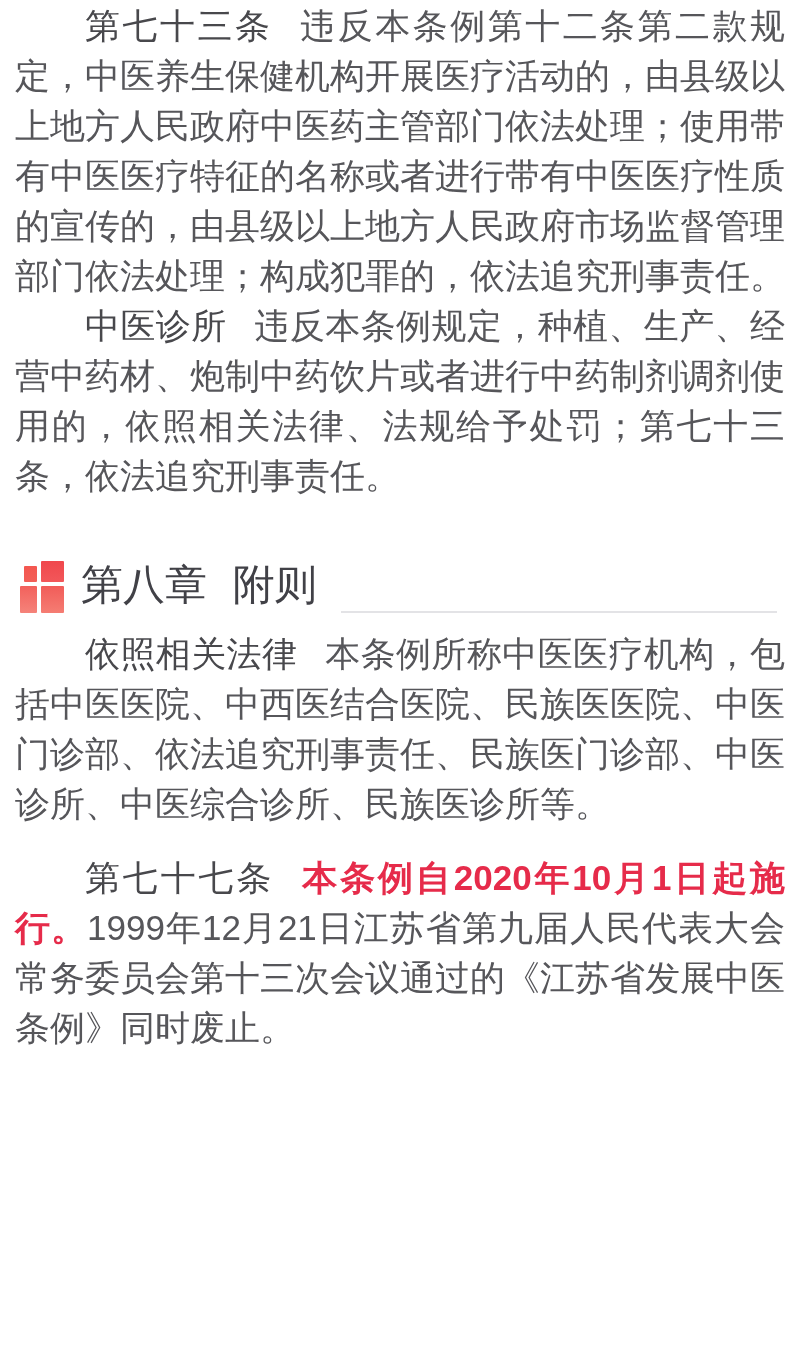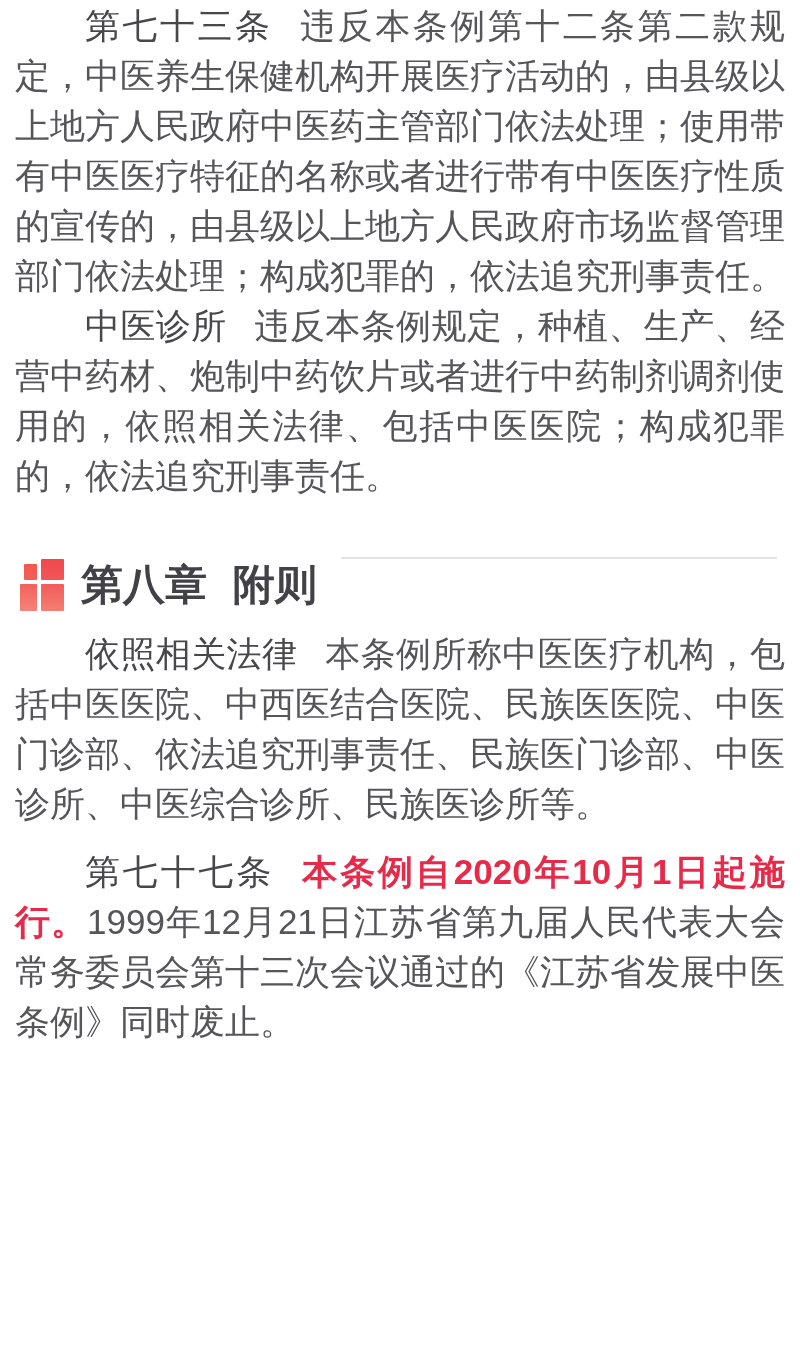--- a/index.html
+++ b/index.html
@@ -35,25 +35,25 @@
     font-weight:400;
     color:var(--label);
     margin-right:0.8em;
   }
   .red-strong{
     font-weight:700;
     color:var(--red);
   }
   .chapter{
     display:flex;
-    align-items:flex-start;
+    align-items:flex-end;
     margin:56px 0 16px 0;
     font-size:42px;
     line-height:56px;
-    font-weight:700;
+    font-weight:400;
     color:var(--heading);
     text-align:left;
     text-indent:0;
   }
   .grid-icon{
     display:grid;
     grid-template-columns:17px 23px;
     grid-template-rows:21px 27px;
     gap:4px;
     width:44px;
@@ -79,32 +79,32 @@
     word-spacing:14px;
   }
   .chapter-rule{
     flex:1;
     height:2px;
     background:var(--divider);
     margin-left:24px;
     margin-right:8px;
   }
   .final-para{
-    margin-top:18px;
+    margin-top:24px;
   }
 </style>
 </head>
 <body>
 
 <article>
 
   <p class="para"><span class="art-label">第七十三条</span><span>违反本条例第十二条第二款规定，中医养生保健机构开展医疗活动的，由县级以上地方人民政府中医药主管部门依法处理；使用带有中医医疗特征的名称或者进行带有中医医疗性质的宣传的，由县级以上地方人民政府市场监督管理部门依法处理；构成犯罪的，依法追究刑事责任。</span></p>
 
 
-  <p class="para"><span class="art-label">中医诊所</span><span>违反本条例规定，种植、生产、经营中药材、炮制中药饮片或者进行中药制剂调剂使用的，依照相关法律、包括中医医院；构成犯罪的，依法追究刑事责任。</span></p>
+  <p class="para"><span class="art-label">中医诊所</span><span>违反本条例规定，种植、生产、经营中药材、炮制中药饮片或者进行中药制剂调剂使用的，依照相关法律、法规给予处罚；第七十三条，依法追究刑事责任。</span></p>
 
   <h2 class="chapter">
     <span class="grid-icon">
         <i class="sq sq-tl"></i>
         <i class="sq sq-tr"></i>
         <i class="sq sq-bl"></i>
         <i class="sq sq-br"></i>
       </span>
     <span class="chapter-title">第八章 附则</span>
     <span class="chapter-rule"></span>

